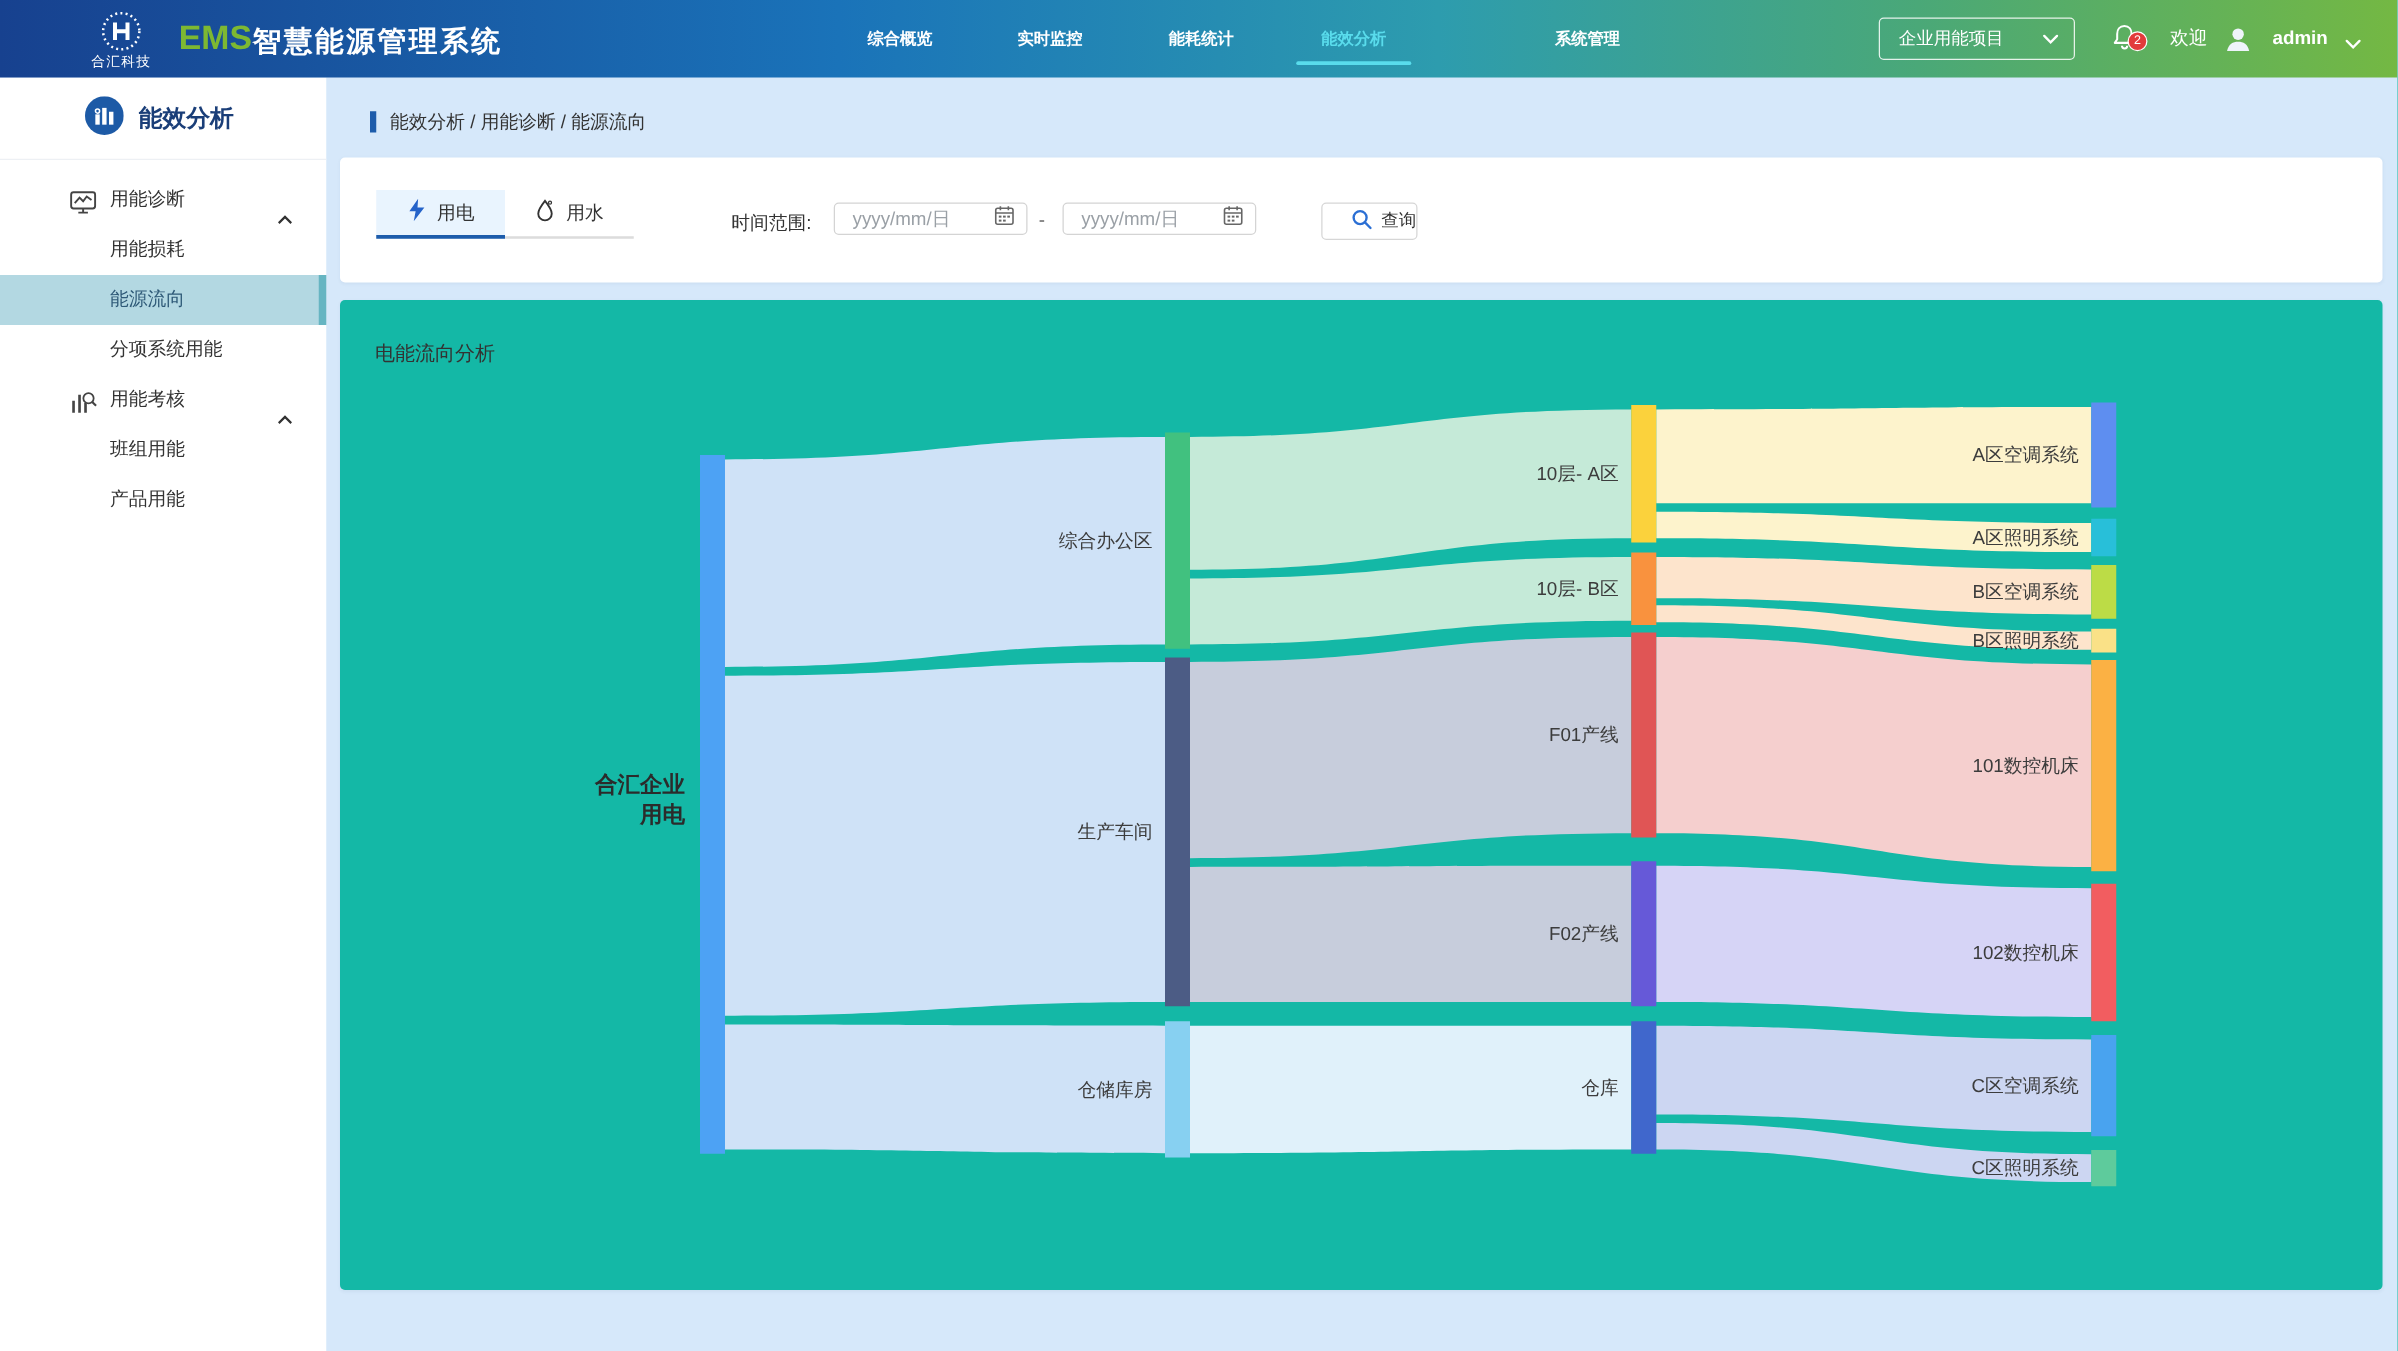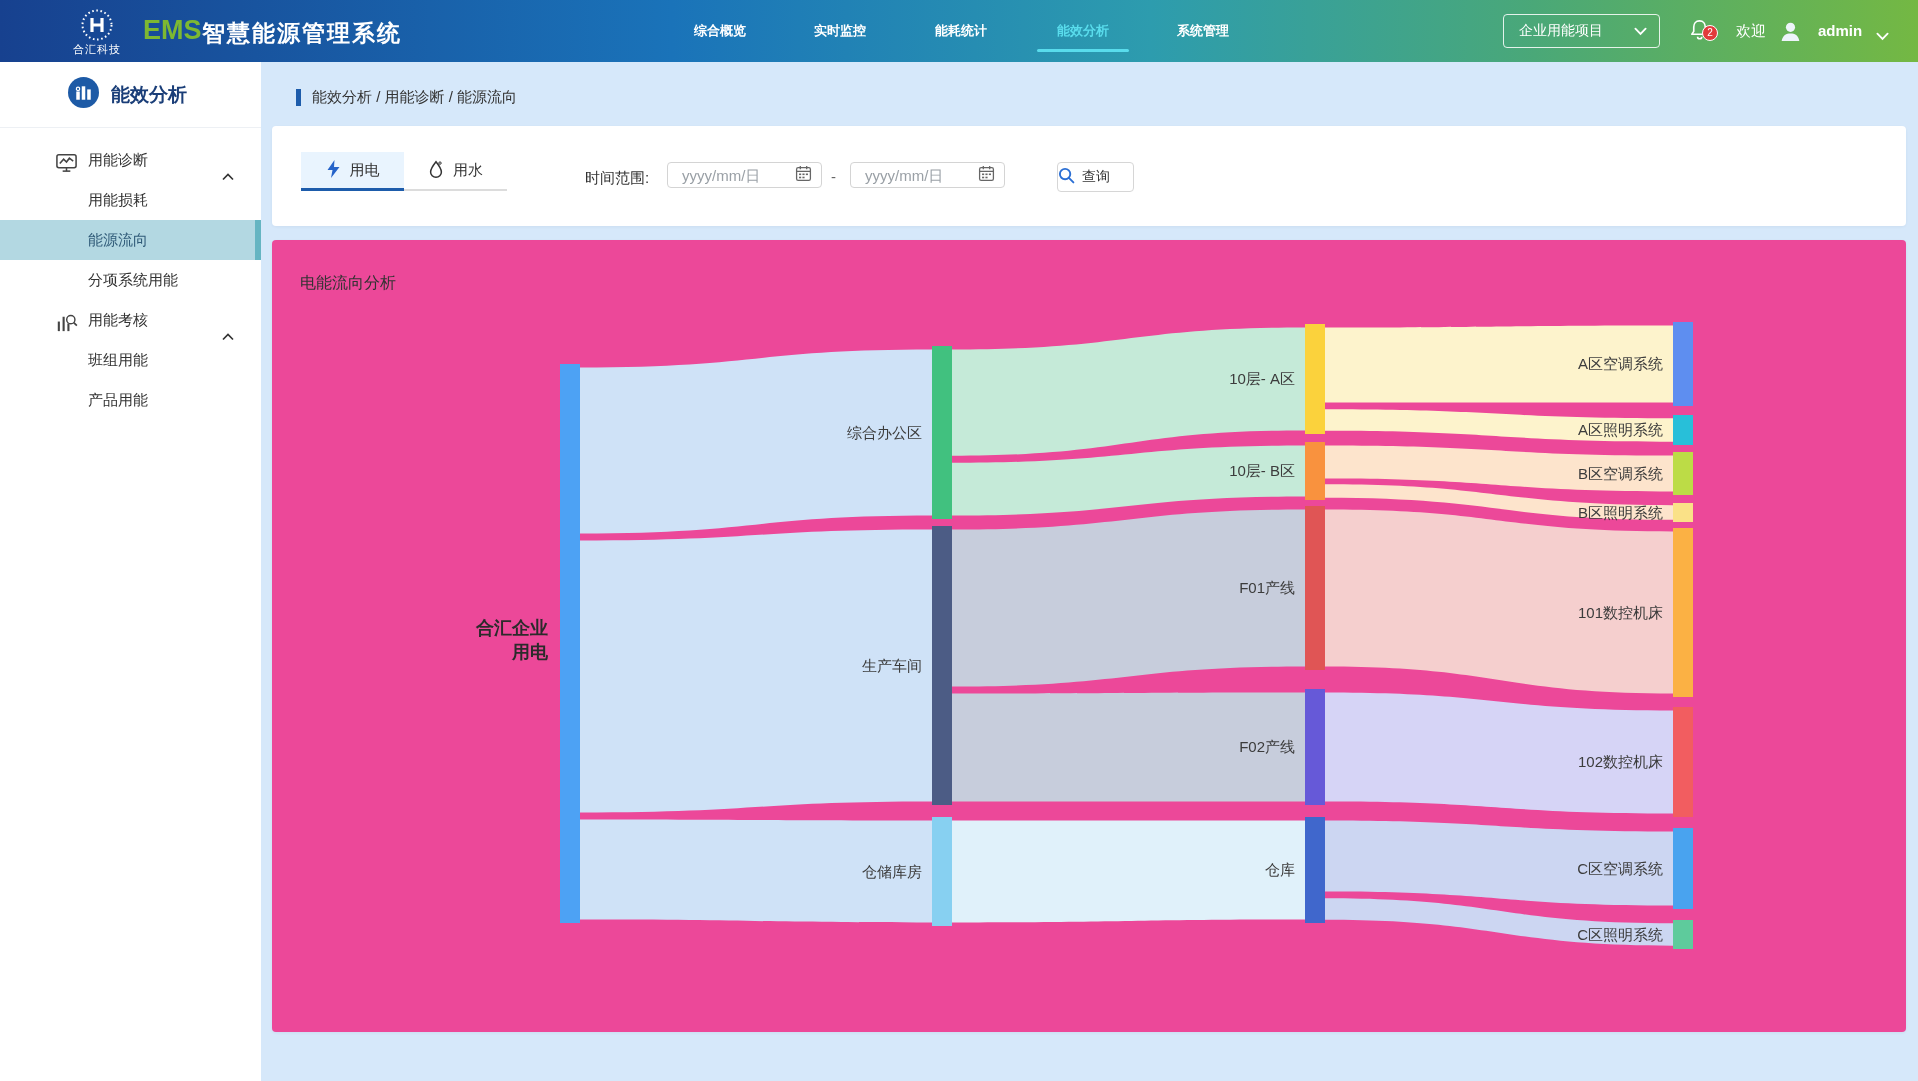--- a/index.html
+++ b/index.html
@@ -59,24 +59,24 @@
   .tab.active { background:#e9f4fe; border-bottom:3px solid #1d5cab; }
   .date-label { position:absolute; left:313px; top:43px; font-size:15px; color:#333; }
   .date-input { position:absolute; top:36px; width:155px; height:26px; border:1px solid #d4d4d4;
     border-radius:4px; background:#fff; display:flex; align-items:center; padding:0 9px 0 4px; }
   .date-input input { flex:1; min-width:0; border:none; outline:none; font-size:15px; color:#333;
     padding-left:10px; font-family:inherit; background:transparent; }
   .date-input input::placeholder { color:#9aa0a6; }
   .date-start { left:395px; } .date-end { left:578px; }
   .range-sep { position:absolute; left:559px; top:42px; font-size:15px; color:#666; }
   .query-btn { position:absolute; left:785px; top:36px; width:77px; height:30px; border:1px solid #d6d6d6;
-    border-radius:4px; background:#fff; display:flex; align-items:center; justify-content:flex-start; gap:7px;
+    border-radius:4px; background:#fff; display:flex; align-items:center; justify-content:flex-end; gap:7px;
     font-size:14px; color:#333; cursor:pointer; font-family:inherit; }
 
-  .chart-card { position:absolute; left:272px; top:240px; width:1634px; height:792px; background:#ec4899;
+  .chart-card { position:absolute; left:272px; top:240px; width:1634px; height:792px; background:#14b8a6;
     border-radius:4px; box-shadow:0 1px 3px rgba(30,60,110,.06); z-index:5; }
   .chart-title { position:absolute; left:28px; top:33px; font-size:16px; color:#333; z-index:2; }
   #sankey { position:absolute; left:0; top:0; }
   .sankey-label { font-size:15px; fill:#3c3c3c; }
   .sankey-label-bold { font-size:18px; font-weight:bold; fill:#2b2b2b; }
 </style>
 </head>
 <body>
 
 <header class="app-header">
@@ -88,21 +88,21 @@
   </span>
   <span class="logo-caption">合汇科技</span>
   <span class="brand-ems">EMS</span>
   <span class="brand-title">智慧能源管理系统</span>
 
   <nav id="top-nav">
       <span class="nav-item" style="left: 720px;">综合概览</span>
       <span class="nav-item" style="left: 840px;">实时监控</span>
       <span class="nav-item" style="left: 961px;">能耗统计</span>
       <span class="nav-item active" style="left: 1083px;">能效分析</span>
-      <span class="nav-item" style="left: 1203px;">系统管理</span>
+      <span class="nav-item" style="left: 1270px;">系统管理</span>
     </nav>
 
   <div class="project-select">
     <span class="sel-label">企业用能项目</span>
     <span>
       <svg width="13" height="9" viewBox="0 0 14 9">
           <polyline points="1.5,1.5 7,7 12.5,1.5" fill="none" stroke="#fff" stroke-width="2" stroke-linecap="round"></polyline>
         </svg>
     </span>
   </div>

